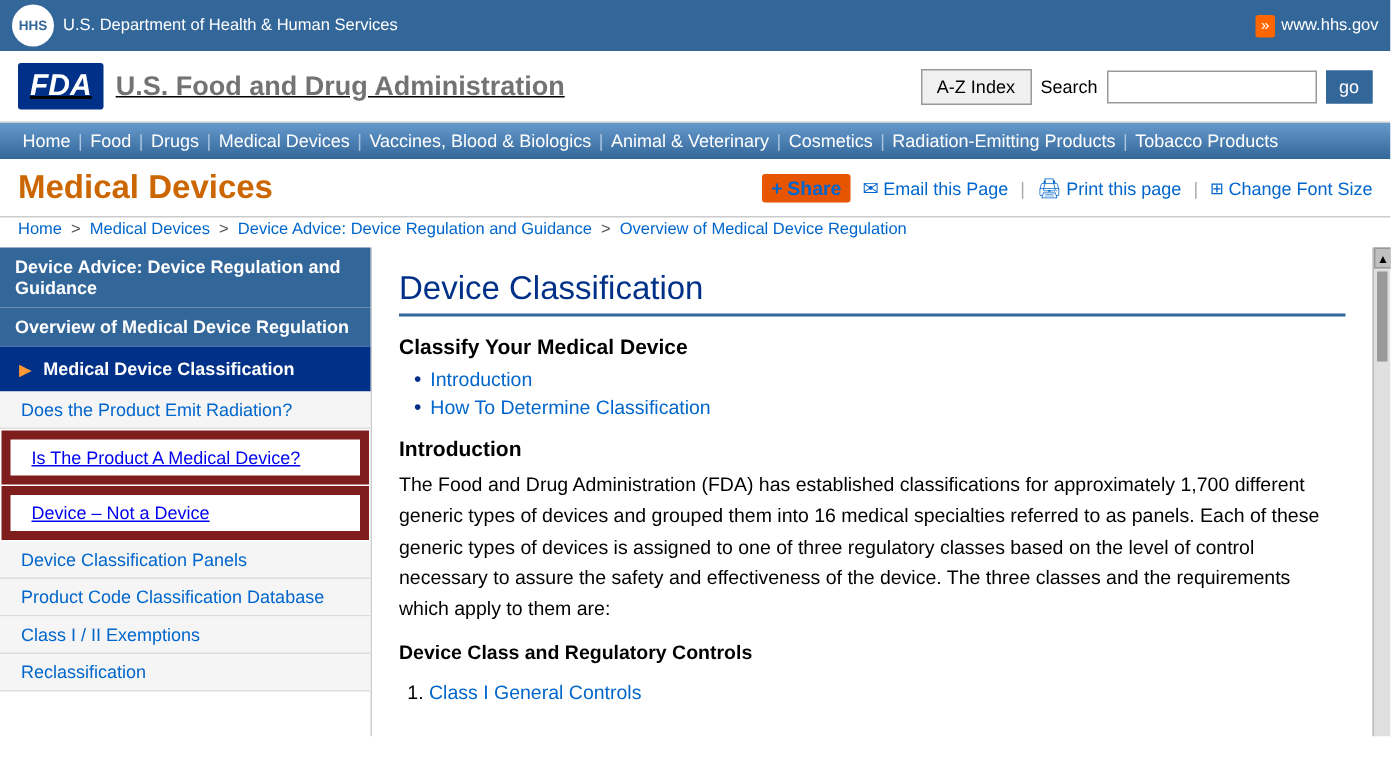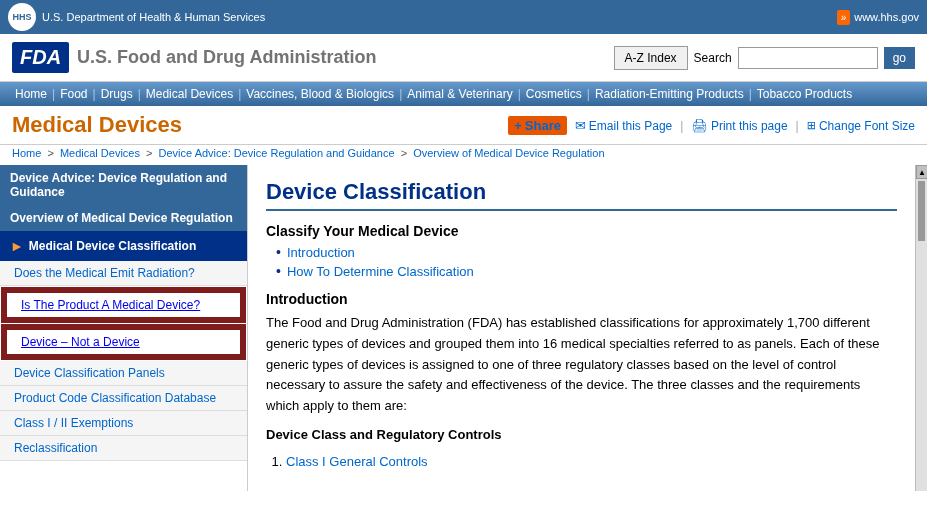--- a/index.html
+++ b/index.html
@@ -23,21 +23,21 @@
 
     
     #fda-header {
       background: #fff;
       border-bottom: 1px solid #ccc;
       display: flex;
       align-items: center;
       justify-content: space-between;
       padding: 8px 12px;
     }
-    #fda-logo { display: flex; align-items: center; gap: 8px; }
+    #fda-logo { display: flex; align-items: center; gap: 8px; text-decoration: underline; }
     #fda-logo .fda-badge {
       background: #003087;
       color: #fff;
       font-size: 20px;
       font-weight: bold;
       padding: 4px 8px;
       border-radius: 2px;
       font-style: italic;
     }
     #fda-logo .fda-text {
@@ -175,21 +175,21 @@
 
     
     #content {
       flex: 1;
       padding: 14px 18px;
       font-size: 13px;
     }
     #content h1 {
       font-size: 22px;
       color: #003087;
-      font-weight: bold;
+      font-weight: normal;
       margin-bottom: 10px;
       border-bottom: 2px solid #336699;
       padding-bottom: 4px;
     }
     .notice-box {
       margin-bottom: 12px;
       font-size: 13px;
       line-height: 1.5;
     }
     .notice-box .bold { font-weight: bold; }
@@ -324,21 +324,21 @@
     </div>
     <div class="sidebar-active">
       <span>Overview of Medical Device Regulation</span>
     </div>
     <div class="sidebar-group-header">
       <span class="arrow">►</span>
       <span>Medical Device Classification</span>
     </div>
 
     <div class="sidebar-item">
-      <a href="#">Does the Medical Emit Radiation?</a>
+      <a href="#">Does the Product Emit Radiation?</a>
     </div>
     <div class="sidebar-item-highlighted">
       <a href="#">Is The Product A Medical Device?</a>
     </div>
     <div class="sidebar-item-highlighted">
       <a href="#">Device – Not a Device</a>
     </div>
     <div class="sidebar-item">
       <a href="#">Device Classification Panels</a>
     </div>

